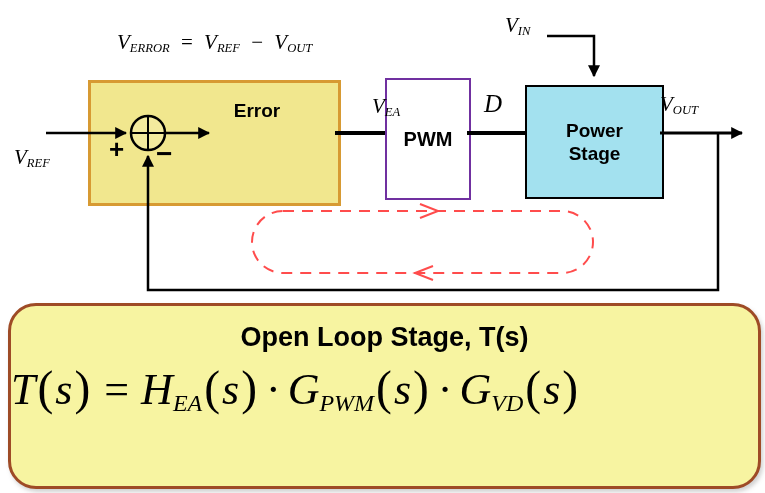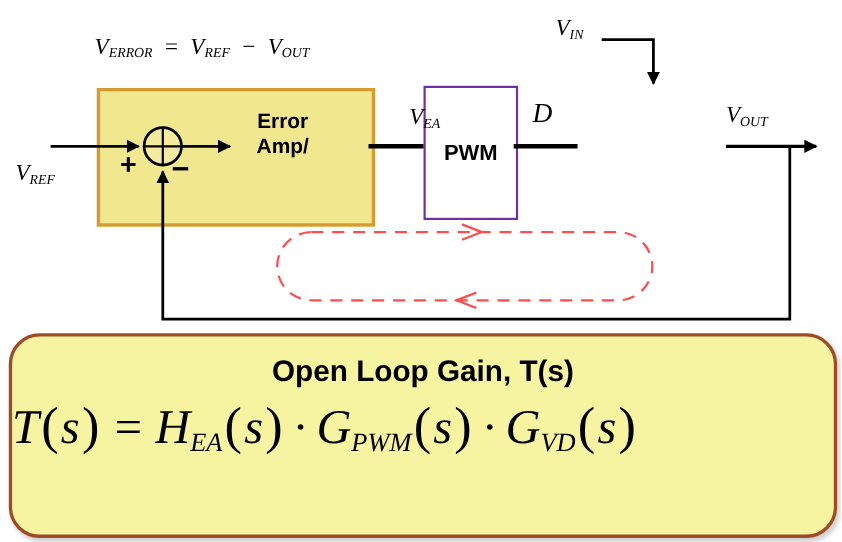--- a/index.html
+++ b/index.html
@@ -32,21 +32,21 @@
     font-weight: bold; font-size: 19px; line-height: 23px; color: #000;
   }
   .error-text {
     left: 182px; top: 99px; width: 150px;
     text-align: center; font-weight: bold; font-size: 19px; line-height: 23px; color: #000;
   }
 
   
   .math { font-family: "Liberation Serif", serif; font-style: italic; color: #000; white-space: nowrap; }
   .sub { font-size: 0.60em; vertical-align: -0.25em; text-align: right; }
-  .eq-top { left: 86px; top: 30px; font-size: 21px; }
+  .eq-top { left: 117px; top: 30px; font-size: 21px; }
   .eq-top .op { font-style: normal; margin: 0 6px; }
 
   .lbl { font-size: 21px; }
   .sign { font-weight: bold; color: #000; line-height: 1; }
 
   
   .callout {
     left: 8px; top: 303px; width: 747px; height: 180px;
     background: #F7F4A1;
     border: 3px solid #9E4B26;
@@ -71,20 +71,24 @@
   svg { position: absolute; left: 0; top: 0; }
 </style>
 </head>
 <body>
 
 <div class="stage">
 
   <div class="block error-box"></div>
   <div class="block pwm-box">
     <span>PWM</span>
+  </div>
+  <div class="block power-box">
+    <span>Power</span>
+    <span>Stage</span>
   </div>
 
   <svg width="765" height="493" viewBox="0 0 765 493">
     <defs>
       <marker id="arr" viewBox="0 0 10 10" refX="9" refY="5" markerWidth="12" markerHeight="12" markerUnits="userSpaceOnUse" orient="auto">
         <path d="M0,0 L10,5 L0,10 Z" fill="#000"></path>
       </marker>
     </defs>
 
     <path d="M46 133 H126" stroke="#000" stroke-width="2.5" fill="none" marker-end="url(#arr)"></path>
@@ -135,23 +139,22 @@
 
   <div class="abs math lbl" style="left:660px; top:92px;">
     <span>V</span><span class="sub">OUT</span>
   </div>
 
   <div class="abs sign" style="left:109px; top:136px; font-size:26px;">+</div>
   <div class="abs sign" style="left:156px; top:140px; font-size:28px;">−</div>
 
   <div class="abs error-text">
     <div>Error</div>
-    <div>Amp/</div>
   </div>
 
   <div class="abs callout">
-    <div class="callout-title">Open Loop Gain, T(s)</div>
+    <div class="callout-title">Open Loop Stage, T(s)</div>
     <div class="eq-main">
       <span class="it">T</span><span class="pr">(</span><span class="it">s</span><span class="pr">)</span><span class="op">=</span><span class="it">H</span><span class="sub2">EA</span><span class="pr">(</span><span class="it">s</span><span class="pr">)</span><span class="dot">·</span><span class="it">G</span><span class="sub2">PWM</span><span class="pr">(</span><span class="it">s</span><span class="pr">)</span><span class="dot">·</span><span class="it">G</span><span class="sub2">VD</span><span class="pr">(</span><span class="it">s</span><span class="pr">)</span>
     </div>
   </div>
 
 </div>
 
 </body></html>

